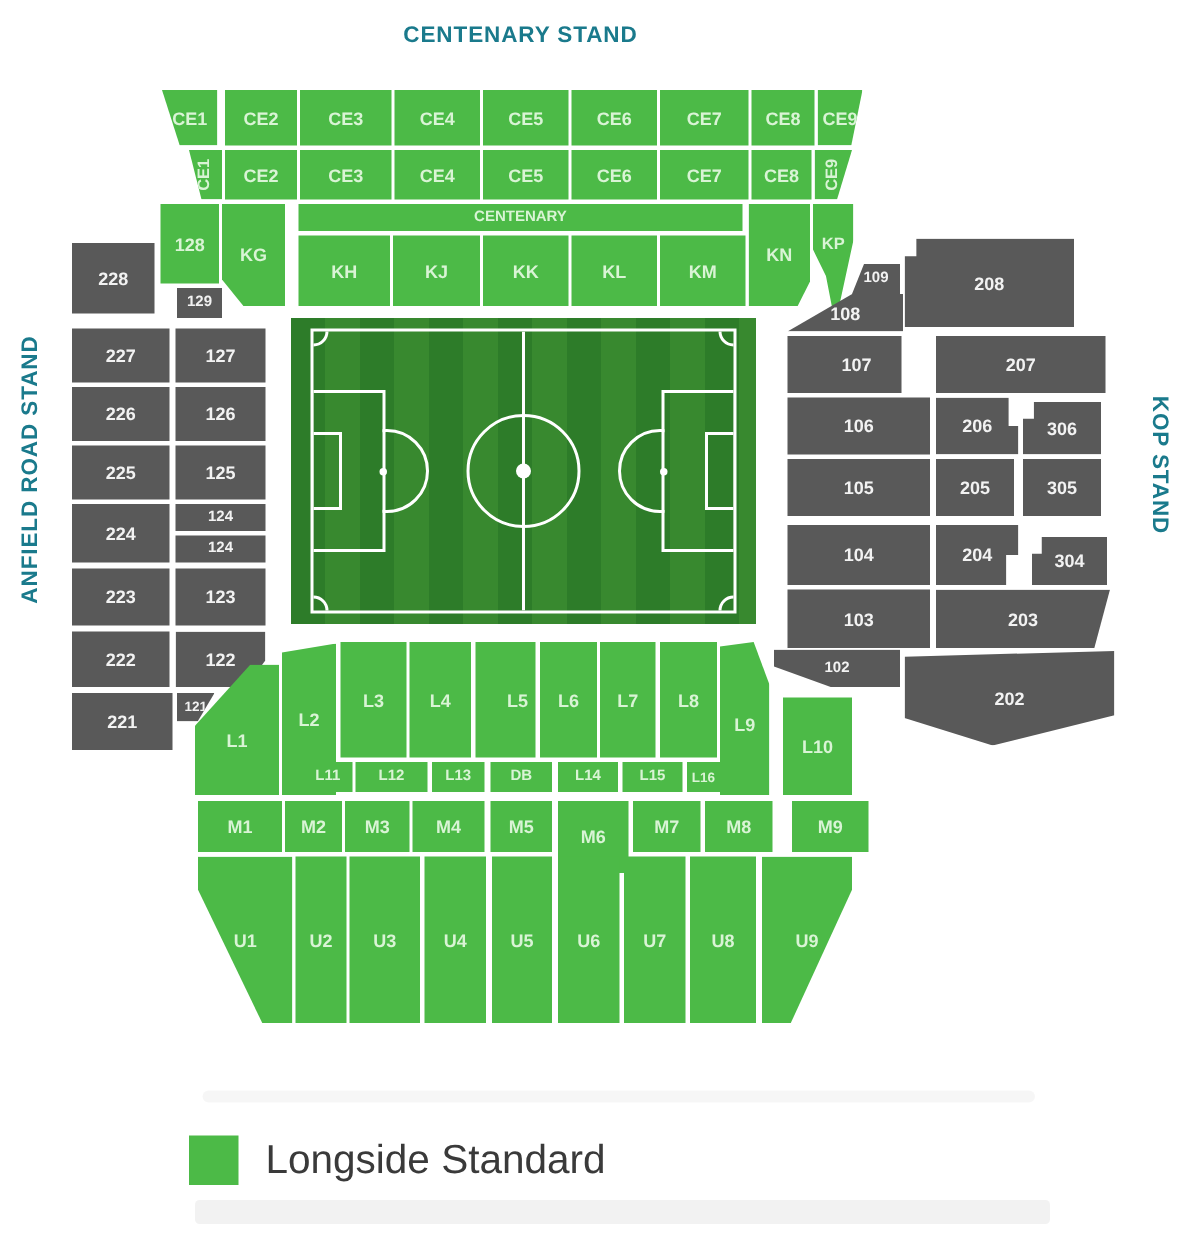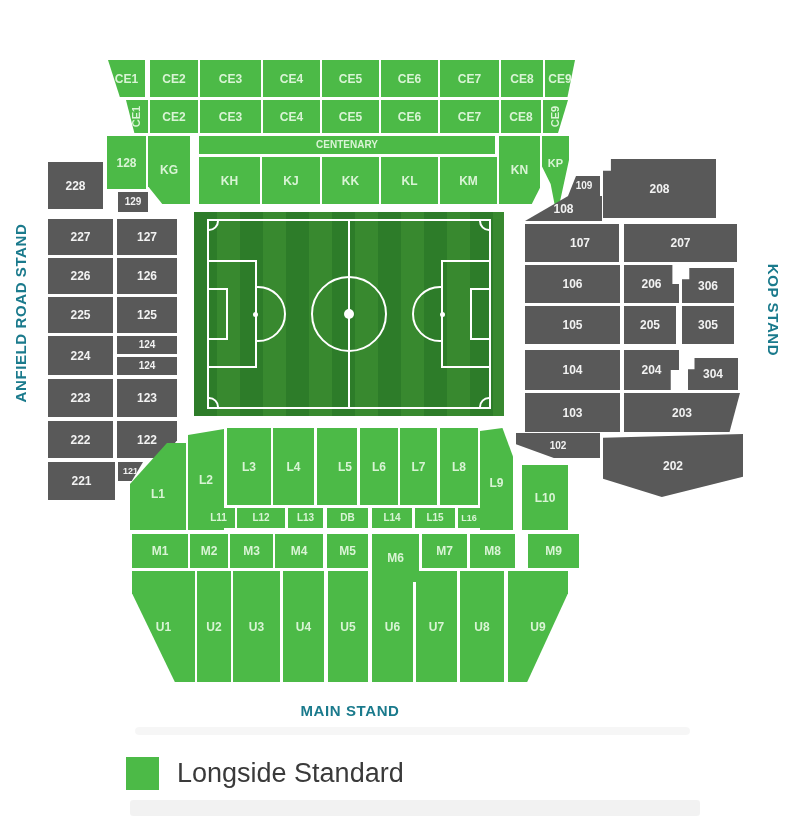--- a/index.html
+++ b/index.html
@@ -45,23 +45,23 @@
   .legend-label{font-size:27px;color:#3a3a3a;}
   
   .wm1{position:absolute;left:135px;top:727px;width:555px;height:8px;background:rgba(0,0,0,.035);border-radius:4px;}
   .wm2{position:absolute;left:130px;top:800px;width:570px;height:16px;background:rgba(0,0,0,.05);border-radius:3px;}
 </style>
 </head>
 <body>
 
 <div class="stage">
 
+  <div class="stand-label stand-top">CENTENARY STAND</div>
   <div class="stand-label stand-left">ANFIELD ROAD STAND</div>
   <div class="stand-label stand-right">KOP STAND</div>
-  <div class="stand-label stand-bottom">MAIN STAND</div>
 
   <div class="pitch">
     <div class="p-bound">
       <div class="p-mid"></div>
       <div class="p-circle"></div>
       <div class="p-dot"></div>
       <div class="p-pen p-pen-l"></div>
       <div class="p-goal p-goal-l"></div>
       <div class="p-arc p-arc-l"></div>
       <div class="p-spot p-spot-l"></div>
@@ -214,21 +214,21 @@
       </div>
       <div class="sec sec-d" style="left: 568px; top: 176px; width: 32px; height: 20px; clip-path: polygon(25% 0px, 100% 0px, 100% 100%, 0px 100%);">
         <span style="font-size: 10px;">109</span>
       </div>
       <div class="sec sec-d" style="left: 603px; top: 159px; width: 113px; height: 59px; clip-path: polygon(0px 20%, 7% 20%, 7% 0px, 100% 0px, 100% 100%, 0px 100%);">
         <span>208</span>
       </div>
       <div class="sec sec-d" style="left: 525px; top: 196px; width: 77px; height: 25px; clip-path: polygon(56% 0px, 100% 0px, 100% 100%, 0px 100%);">
         <span>108</span>
       </div>
-      <div class="sec sec-d" style="left: 525px; top: 224px; width: 94px; height: 38px; padding-left: 16px;">
+      <div class="sec sec-d" style="left: 525px; top: 224px; width: 76px; height: 38px; padding-left: 16px;">
         <span>107</span>
       </div>
       <div class="sec sec-d" style="left: 624px; top: 224px; width: 113px; height: 38px;">
         <span>207</span>
       </div>
       <div class="sec sec-d" style="left: 525px; top: 265px; width: 95px; height: 38px;">
         <span>106</span>
       </div>
       <div class="sec sec-d" style="left: 624px; top: 265px; width: 55px; height: 38px; clip-path: polygon(0px 0px, 88% 0px, 88% 50%, 100% 50%, 100% 100%, 0px 100%);">
         <span>206</span>

